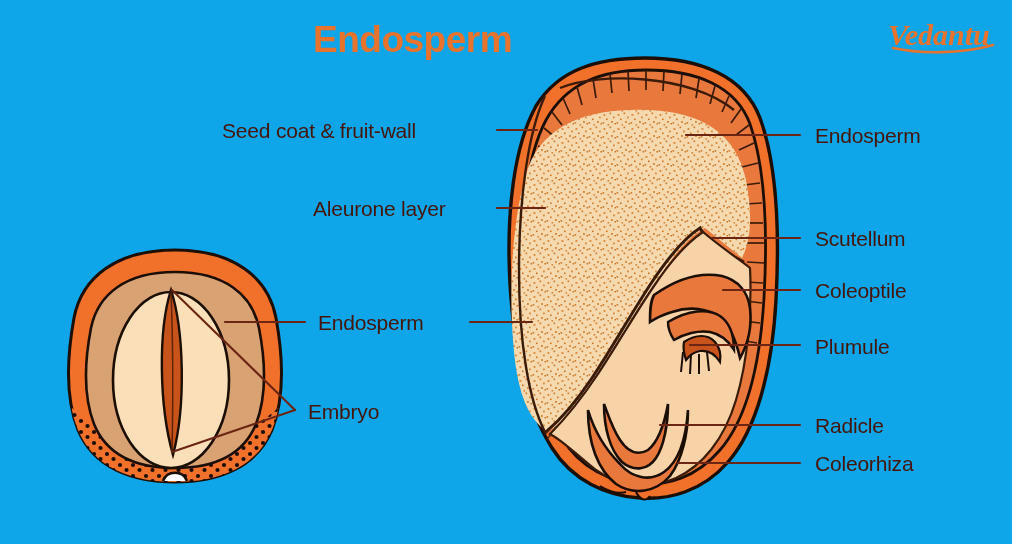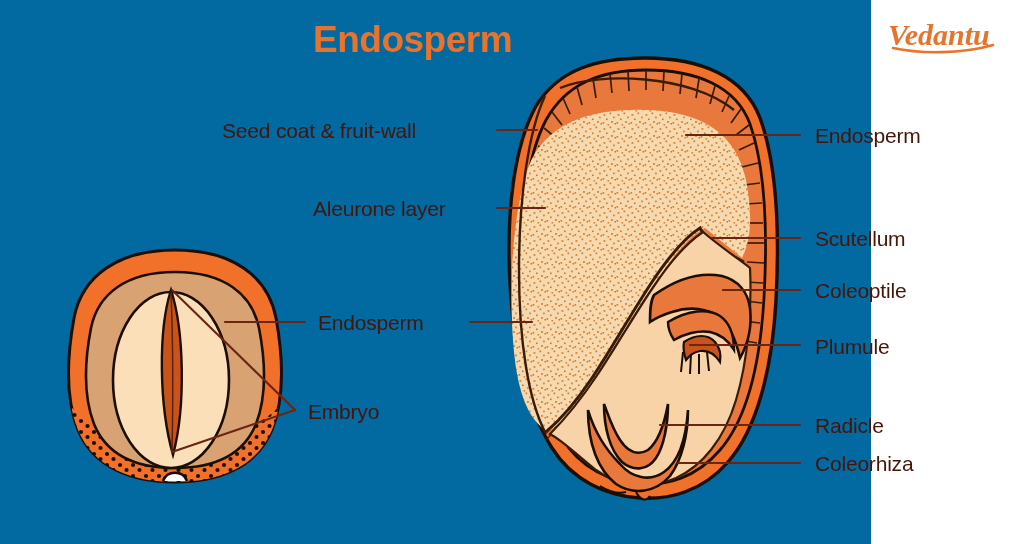--- a/index.html
+++ b/index.html
@@ -9,23 +9,23 @@
   }
   body {
     width: 1024px;
     height: 544px;
     font-family: "Liberation Sans", sans-serif;
     overflow: hidden;
     position: relative;
   }
   #stage {
     position: relative;
-    width: 871px;
+    width: 1012px;
     height: 544px;
-    background: #0369a1;
+    background: #0ea5e9;
   }
   #stage > svg {
     position: absolute;
     left: 0;
     top: 0;
   }
   .title-text {
     font-family: "Liberation Sans", sans-serif;
     font-weight: bold;
     font-size: 37px;

